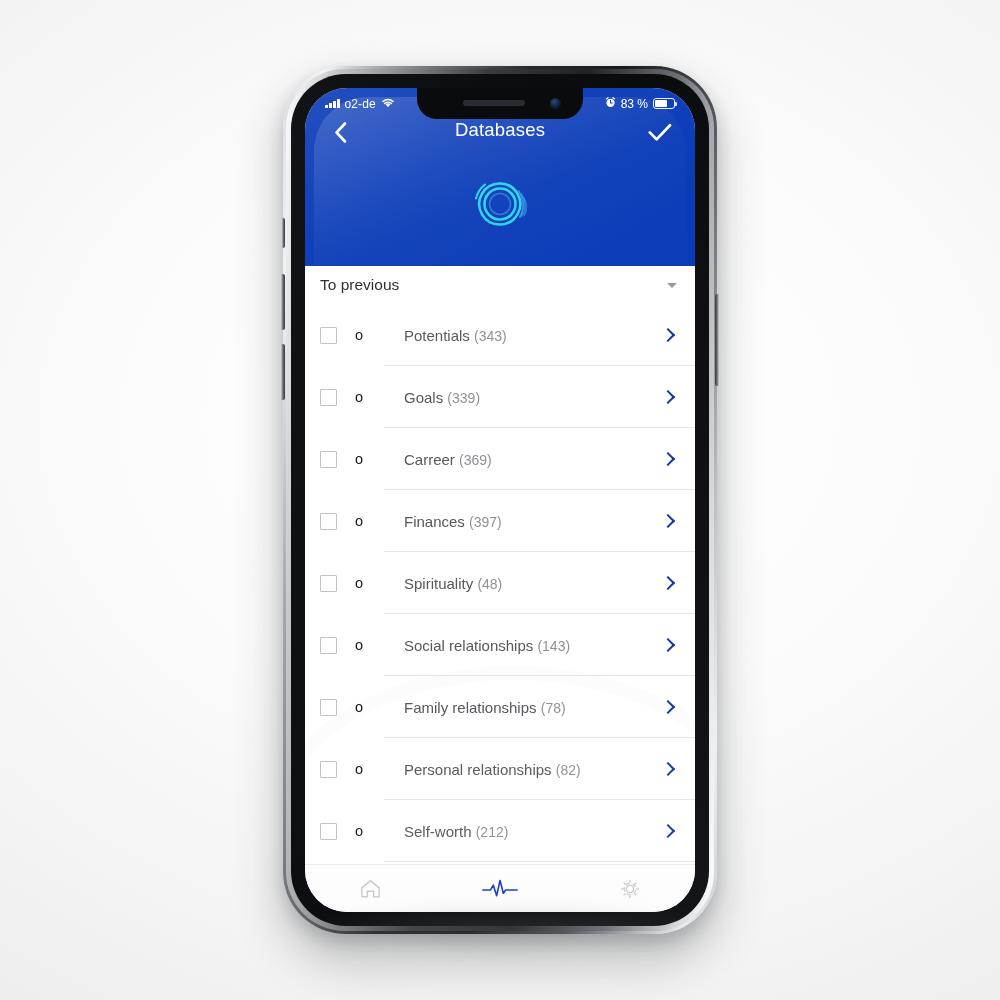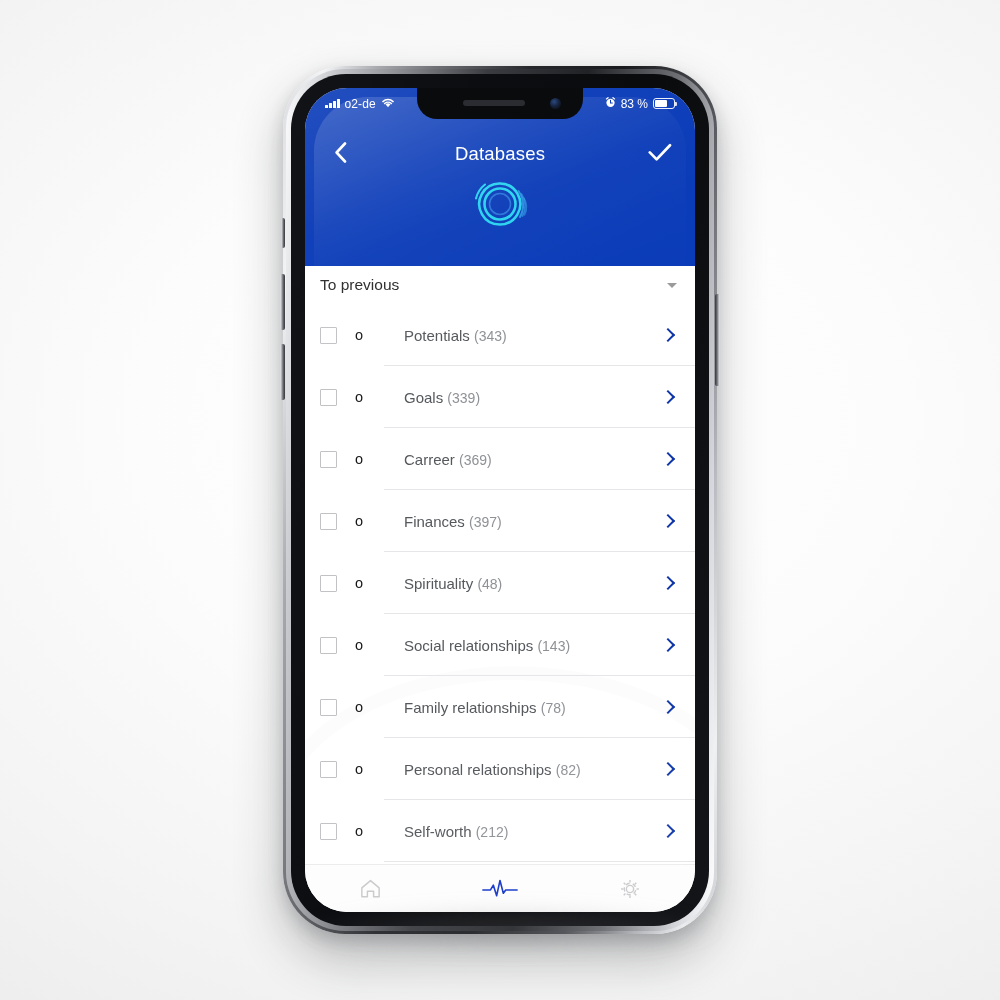--- a/index.html
+++ b/index.html
@@ -168,21 +168,21 @@
     border-radius: 0 1px 1px 0;
   }
   .battery i { display: block; height: 100%; width: 67%; background: #fff; border-radius: 1px; }
 
   
   #navbar {
     position: absolute;
     top: 31px; left: 0; right: 0;
     height: 46px;
     display: flex;
-    align-items: flex-end;
+    align-items: flex-start;
     justify-content: space-between;
     padding: 0 22px;
     z-index: 5;
   }
   #nav-title {
     position: absolute;
     left: 0; right: 0;
     text-align: center;
     color: #fff;
     font-size: 18.5px;

